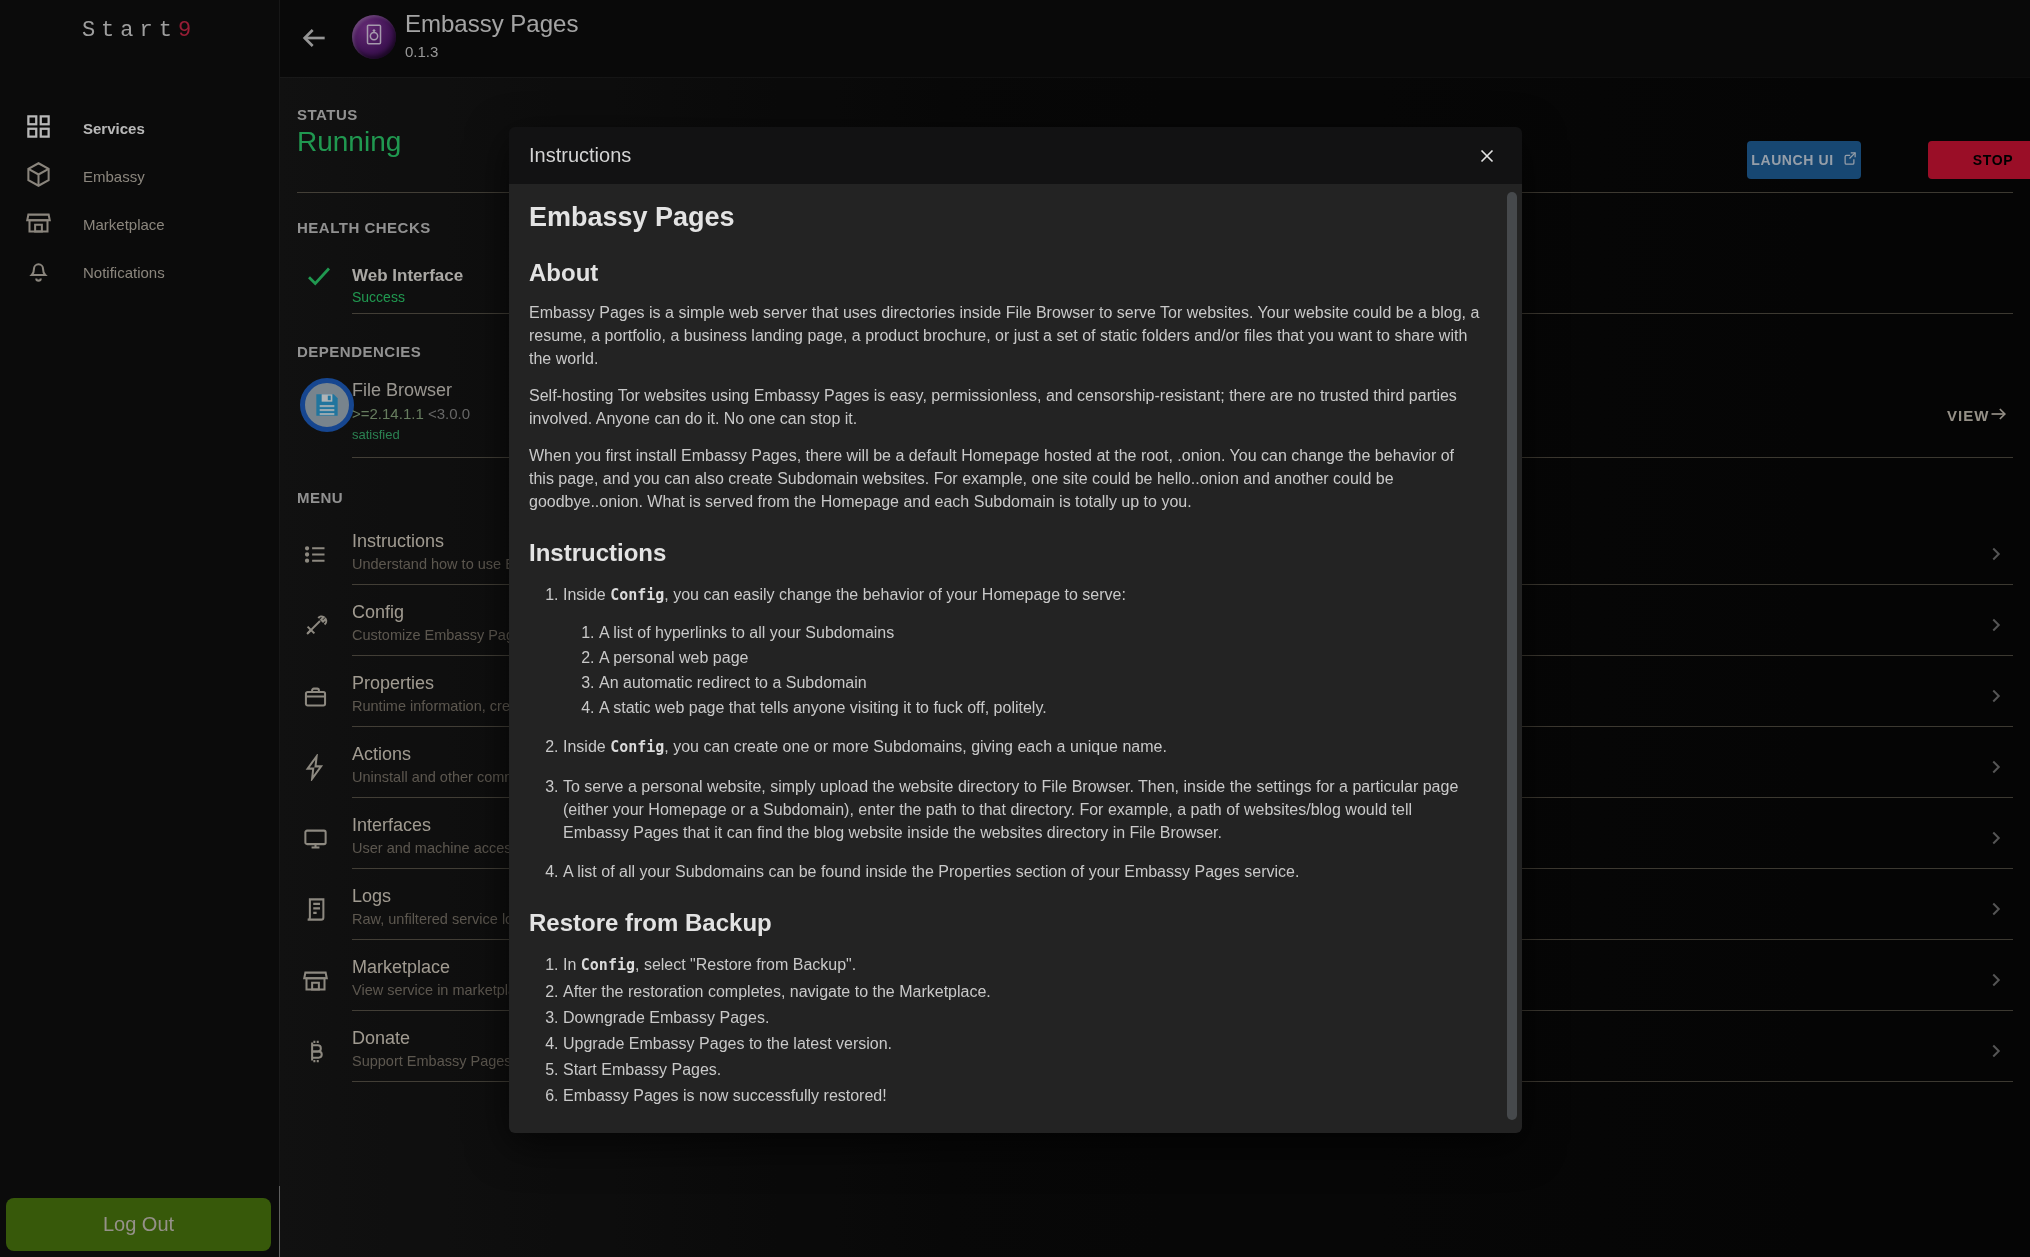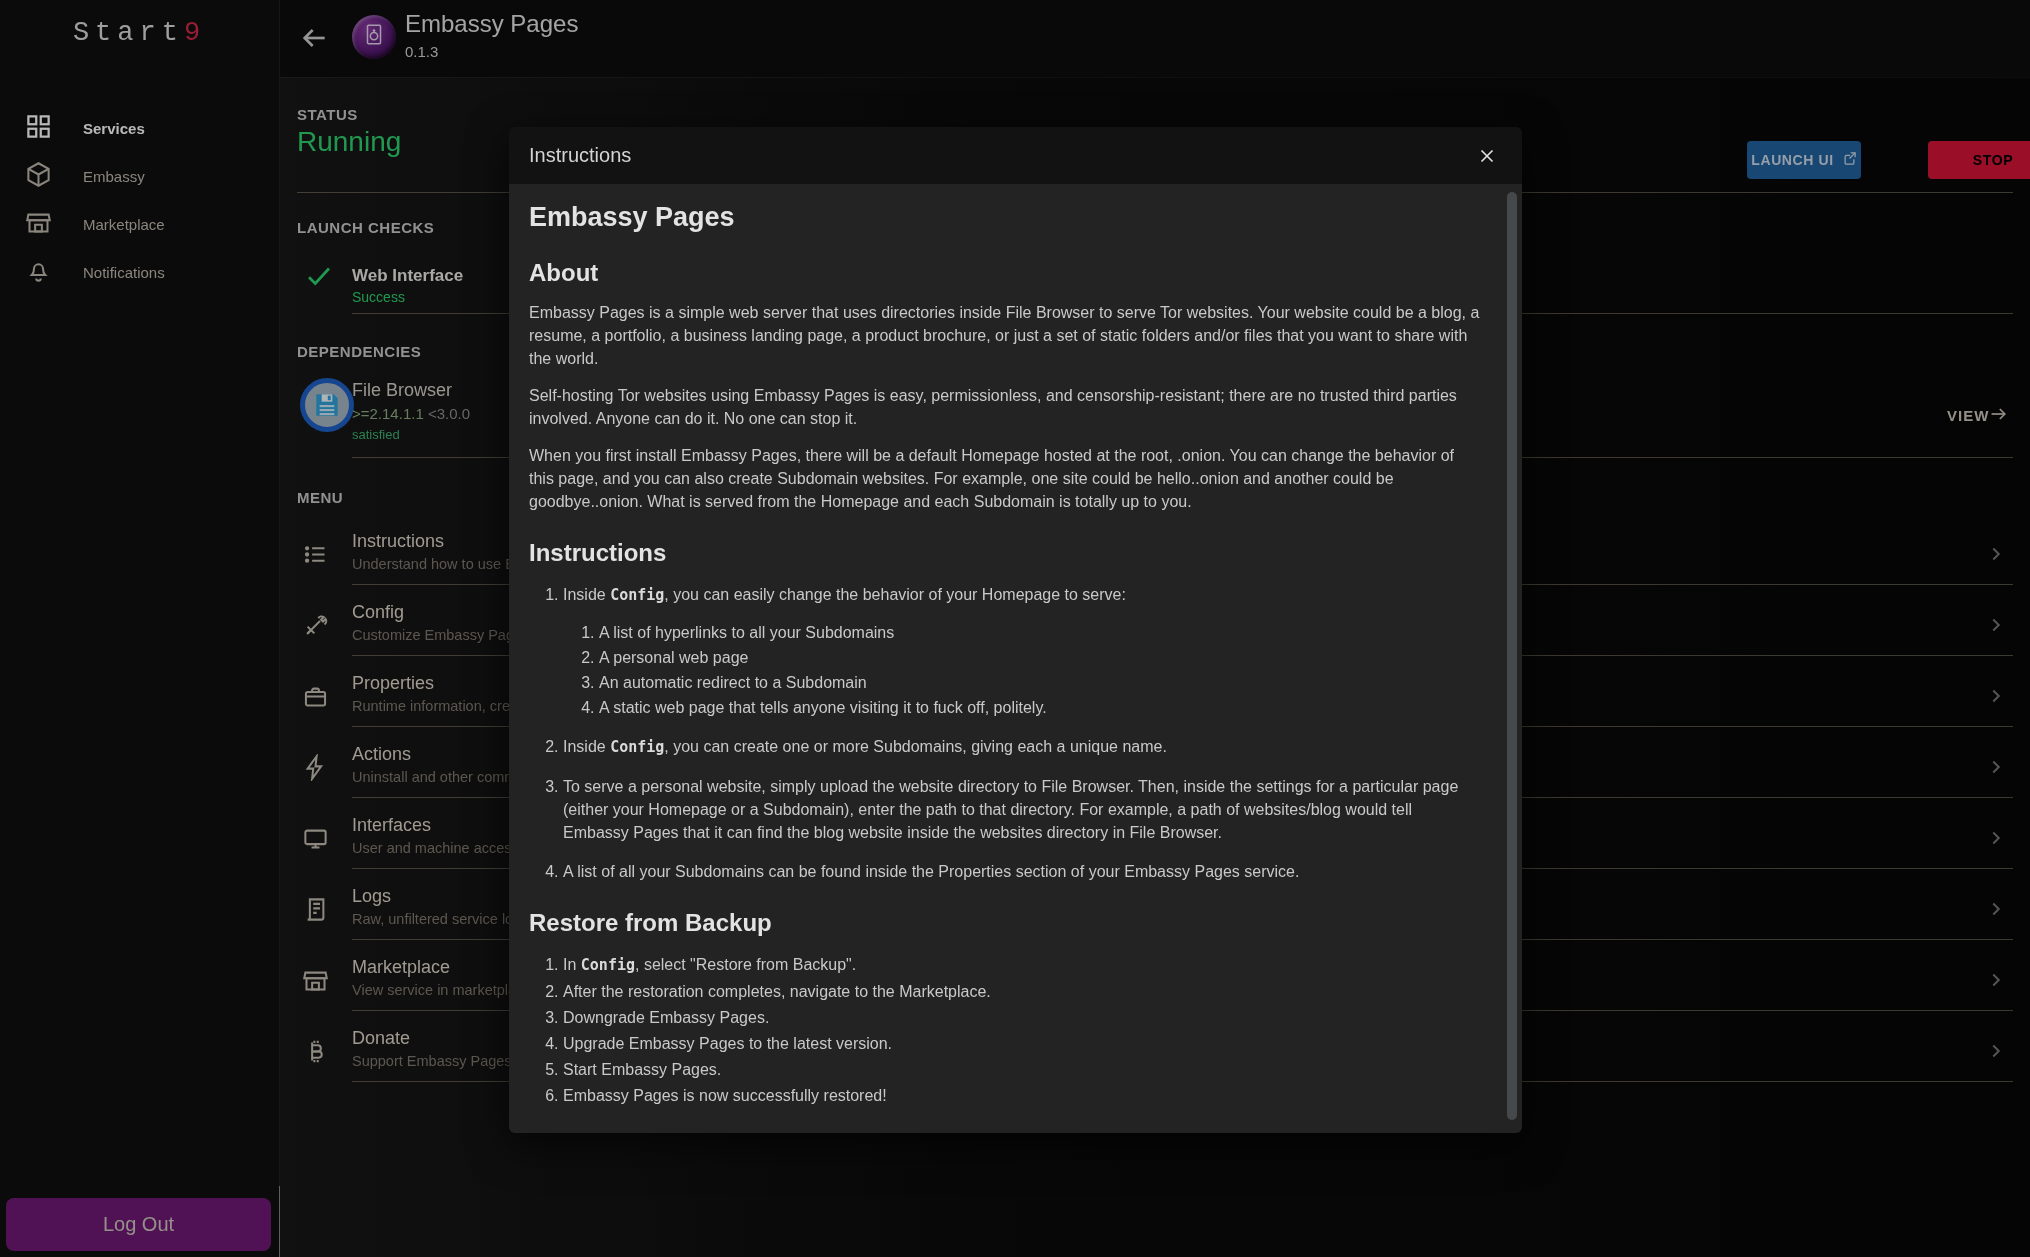--- a/index.html
+++ b/index.html
@@ -10,35 +10,35 @@
     -webkit-font-smoothing:antialiased;
   }
 
   
   .sidebar {
     position:absolute; left:0; top:0; width:280px; height:100%;
     background:#101010; border-right:1px solid rgba(255,255,255,0.07); z-index:1;
   }
   .logo {
     position:absolute; top:18px; left:0; width:100%; text-align:center;
-    font-family:"Liberation Mono", monospace; font-size:27px; letter-spacing:6px;
+    font-family:"Liberation Mono", monospace; font-size:22px; letter-spacing:6px;
     color:#dcdcdc; font-weight:500;
   }
   .logo .accent { color:#d2294a; }
   .nav { position:absolute; top:104px; left:0; width:100%; }
   .nav-item {
     display:flex; align-items:center; height:48px; padding-left:25px;
     color:#c0b9ad; font-size:15px; cursor:pointer;
   }
   .nav-item svg { width:27px; height:27px; margin-right:31px; stroke:#c0b9ad; }
   .nav-item.active { color:#fff; font-weight:bold; }
   .nav-item.active svg { stroke:#fff; }
   .logout {
     position:absolute; left:6px; right:8px; top:1198px; height:53px;
-    background:#701a75; border-radius:8px; display:flex; align-items:center;
+    background:#4d7c0f; border-radius:8px; display:flex; align-items:center;
     justify-content:center; color:#cfc9bf; font-size:20px; cursor:pointer;
   }
   .sidebar-footer-edge {
     position:absolute; right:-1px; top:1186px; bottom:0; width:1px;
     background:rgba(255,255,255,0.45);
   }
 
   
   .main-header {
     position:absolute; left:280px; right:0; top:0; height:77px;
@@ -214,21 +214,21 @@
       <span><svg viewBox="0 0 24 24" fill="none" stroke-width="2">
         <path d="M19 13v6a2 2 0 01-2 2H7a2 2 0 01-2-2V9a2 2 0 012-2h6"></path>
             <path d="M14 3h7v7"></path>
             <path d="M21 3l-9 9"></path>
           </svg></span>
     </button>
     <button class="btn btn-stop">STOP</button>
 
     <div class="divider" style="left:17px; right:17px; top:114px;"></div>
 
-    <div class="section-label" style="left:17px; top:141px;">LAUNCH CHECKS</div>
+    <div class="section-label" style="left:17px; top:141px;">HEALTH CHECKS</div>
     <div class="check-icon">
       <svg viewBox="0 0 24 24" fill="none" stroke-width="2.2">
           <path d="M4 13l5 5L20 6"></path>
         </svg></div>
     <div class="hc-name">Web Interface</div>
     <div class="hc-result">Success</div>
     <div class="divider" style="left:72px; right:17px; top:235px;"></div>
 
     <div class="section-label" style="left:17px; top:265px;">DEPENDENCIES</div>
     <div class="dep-icon">

